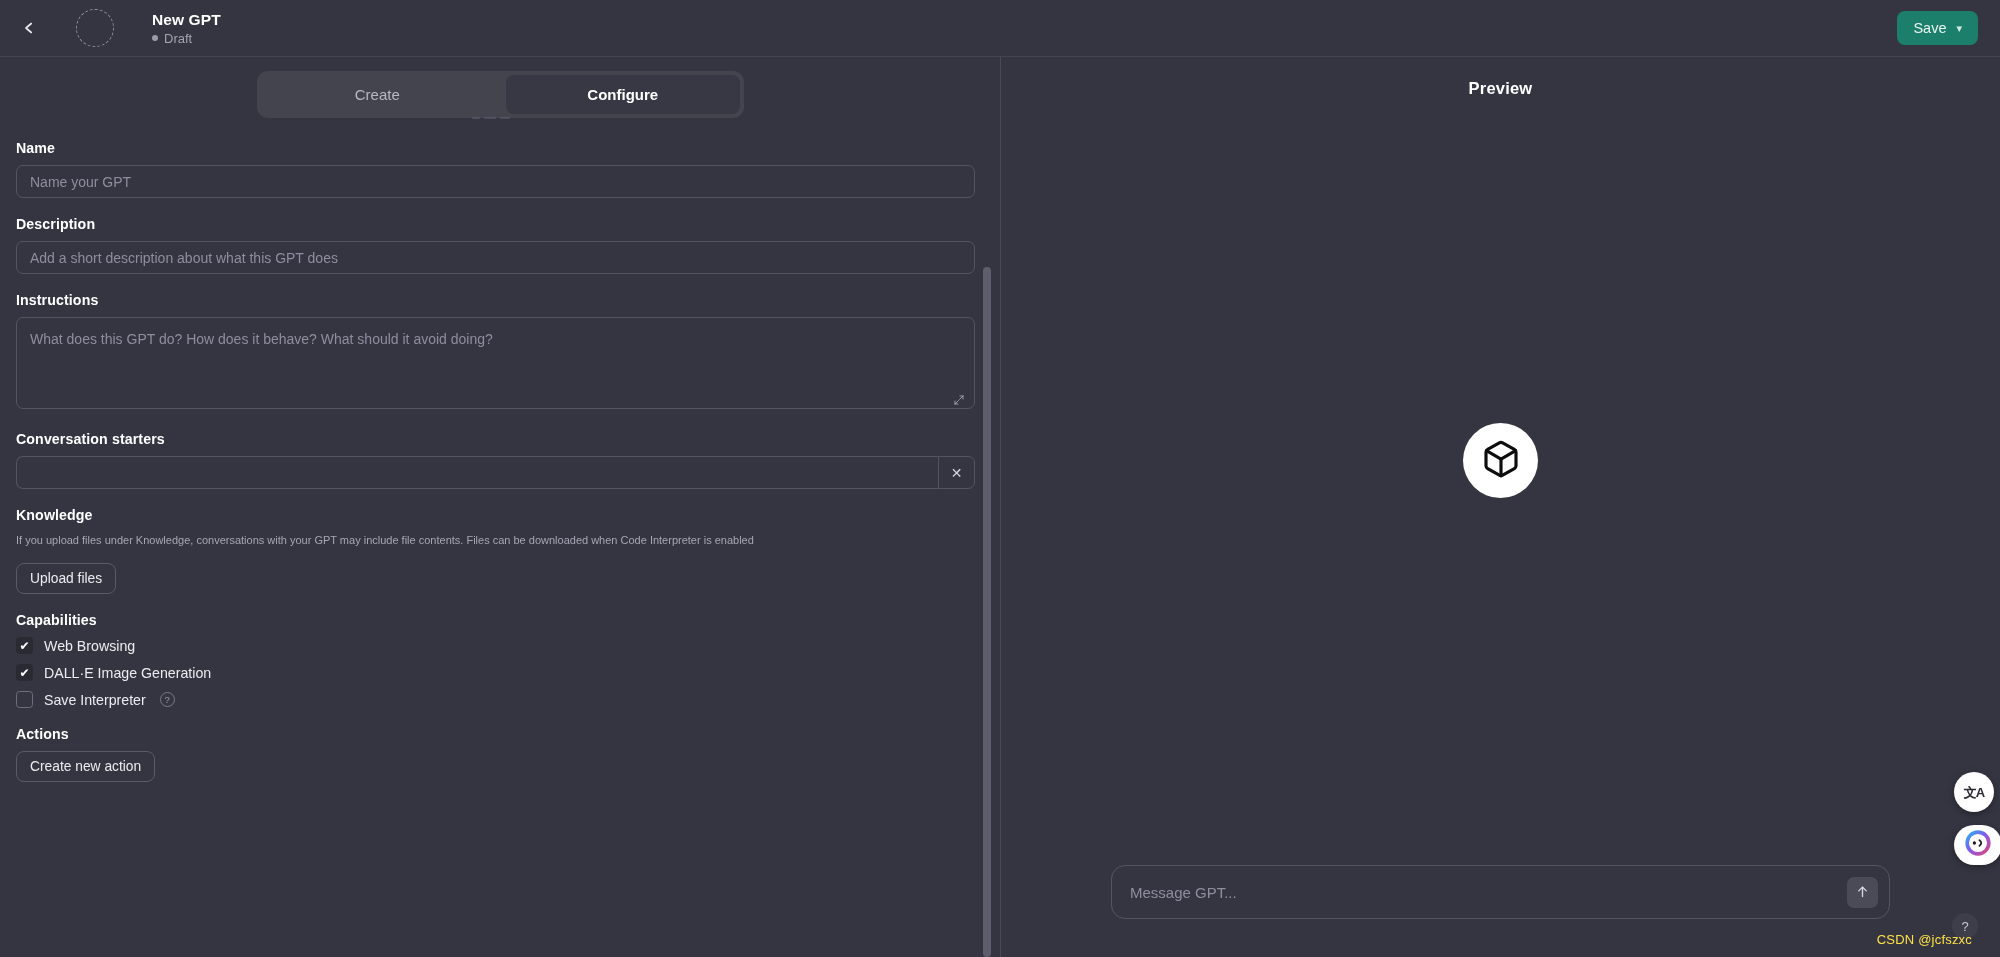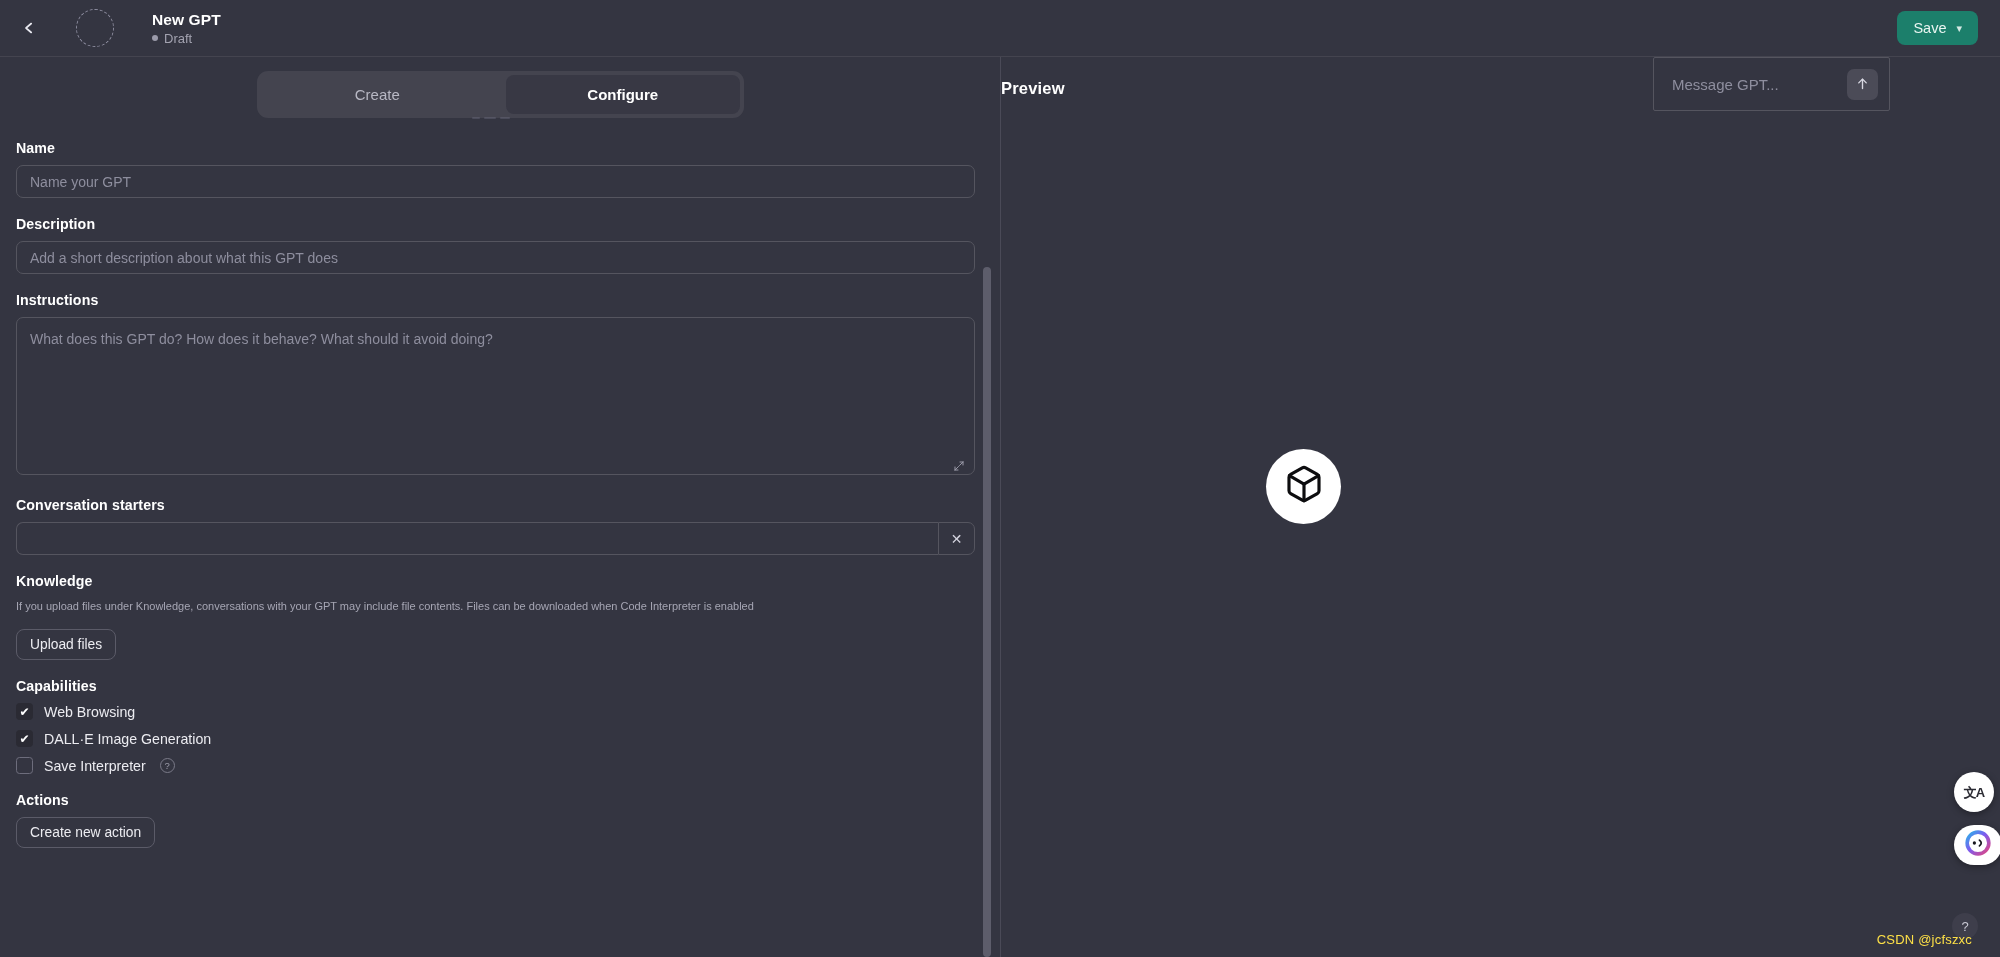--- a/index.html
+++ b/index.html
@@ -100,21 +100,21 @@
   .field:first-child { margin-top: 12px; }
   .label { font-size: 14.2px; font-weight: bold; color: #ffffff; margin-bottom: 9px; letter-spacing: .1px; }
   .input {
     width: 959px; height: 33px;
     background: transparent; border: 1px solid #55555f; border-radius: 7px;
     color: #ececf1; font-size: 14px; font-family: inherit;
     padding: 8px 13px;
   }
   .input::placeholder { color: #8e8e9e; }
   .textarea {
-    width: 959px; height: 158px; resize: none;
+    width: 959px; height: 92px; resize: none;
     background: transparent; border: 1px solid #55555f; border-radius: 7px;
     color: #ececf1; font-size: 14px; font-family: inherit;
     padding: 11px 13px; line-height: 1.45;
   }
   .textarea::placeholder { color: #8e8e9e; }
   .ta-wrap { position: relative; width: 959px; }
   .resize-handle {
     position: absolute; right: 10px; bottom: 9px;
     width: 12px; height: 12px; color: #9a9aa8; pointer-events: none;
   }
@@ -155,35 +155,35 @@
   }
   .cap-label { font-size: 14.2px; color: #ececf1; }
   .qmark {
     width: 15px; height: 15px; border-radius: 50%;
     border: 1px solid #7a7a88; color: #9d9dab; font-size: 9.5px;
     display: flex; align-items: center; justify-content: center;
     cursor: pointer; margin-left: 3px;
   }
 
   
-  .right-pane { flex: 1; position: relative; display: flex; flex-direction: row; }
+  .right-pane { flex: 1; position: relative; display: flex; flex-direction: column; }
   .preview-title {
     text-align: center; font-size: 16.5px; font-weight: bold;
     color: #ffffff; padding-top: 22px; letter-spacing: .2px;
   }
   .preview-body { flex: 1; display: flex; align-items: center; justify-content: center; }
   .gpt-bubble {
     width: 75px; height: 75px; border-radius: 50%;
     background: #ffffff; display: flex; align-items: center; justify-content: center;
     margin-top: -42px;
   }
   .composer-wrap { padding: 0 110px 38px 110px; }
   .composer {
     position: relative; height: 54px;
-    border: 1px solid #55555f; border-radius: 2px;
+    border: 1px solid #55555f; border-radius: 14px;
     display: flex; align-items: center;
   }
   .composer-input {
     flex: 1; background: transparent; border: none; outline: none;
     color: #ececf1; font-size: 15px; font-family: inherit; padding: 0 18px;
   }
   .composer-input::placeholder { color: #8e8e9e; }
   .send-btn {
     position: absolute; right: 11px; top: 11px;
     width: 31px; height: 31px; border-radius: 7px;

